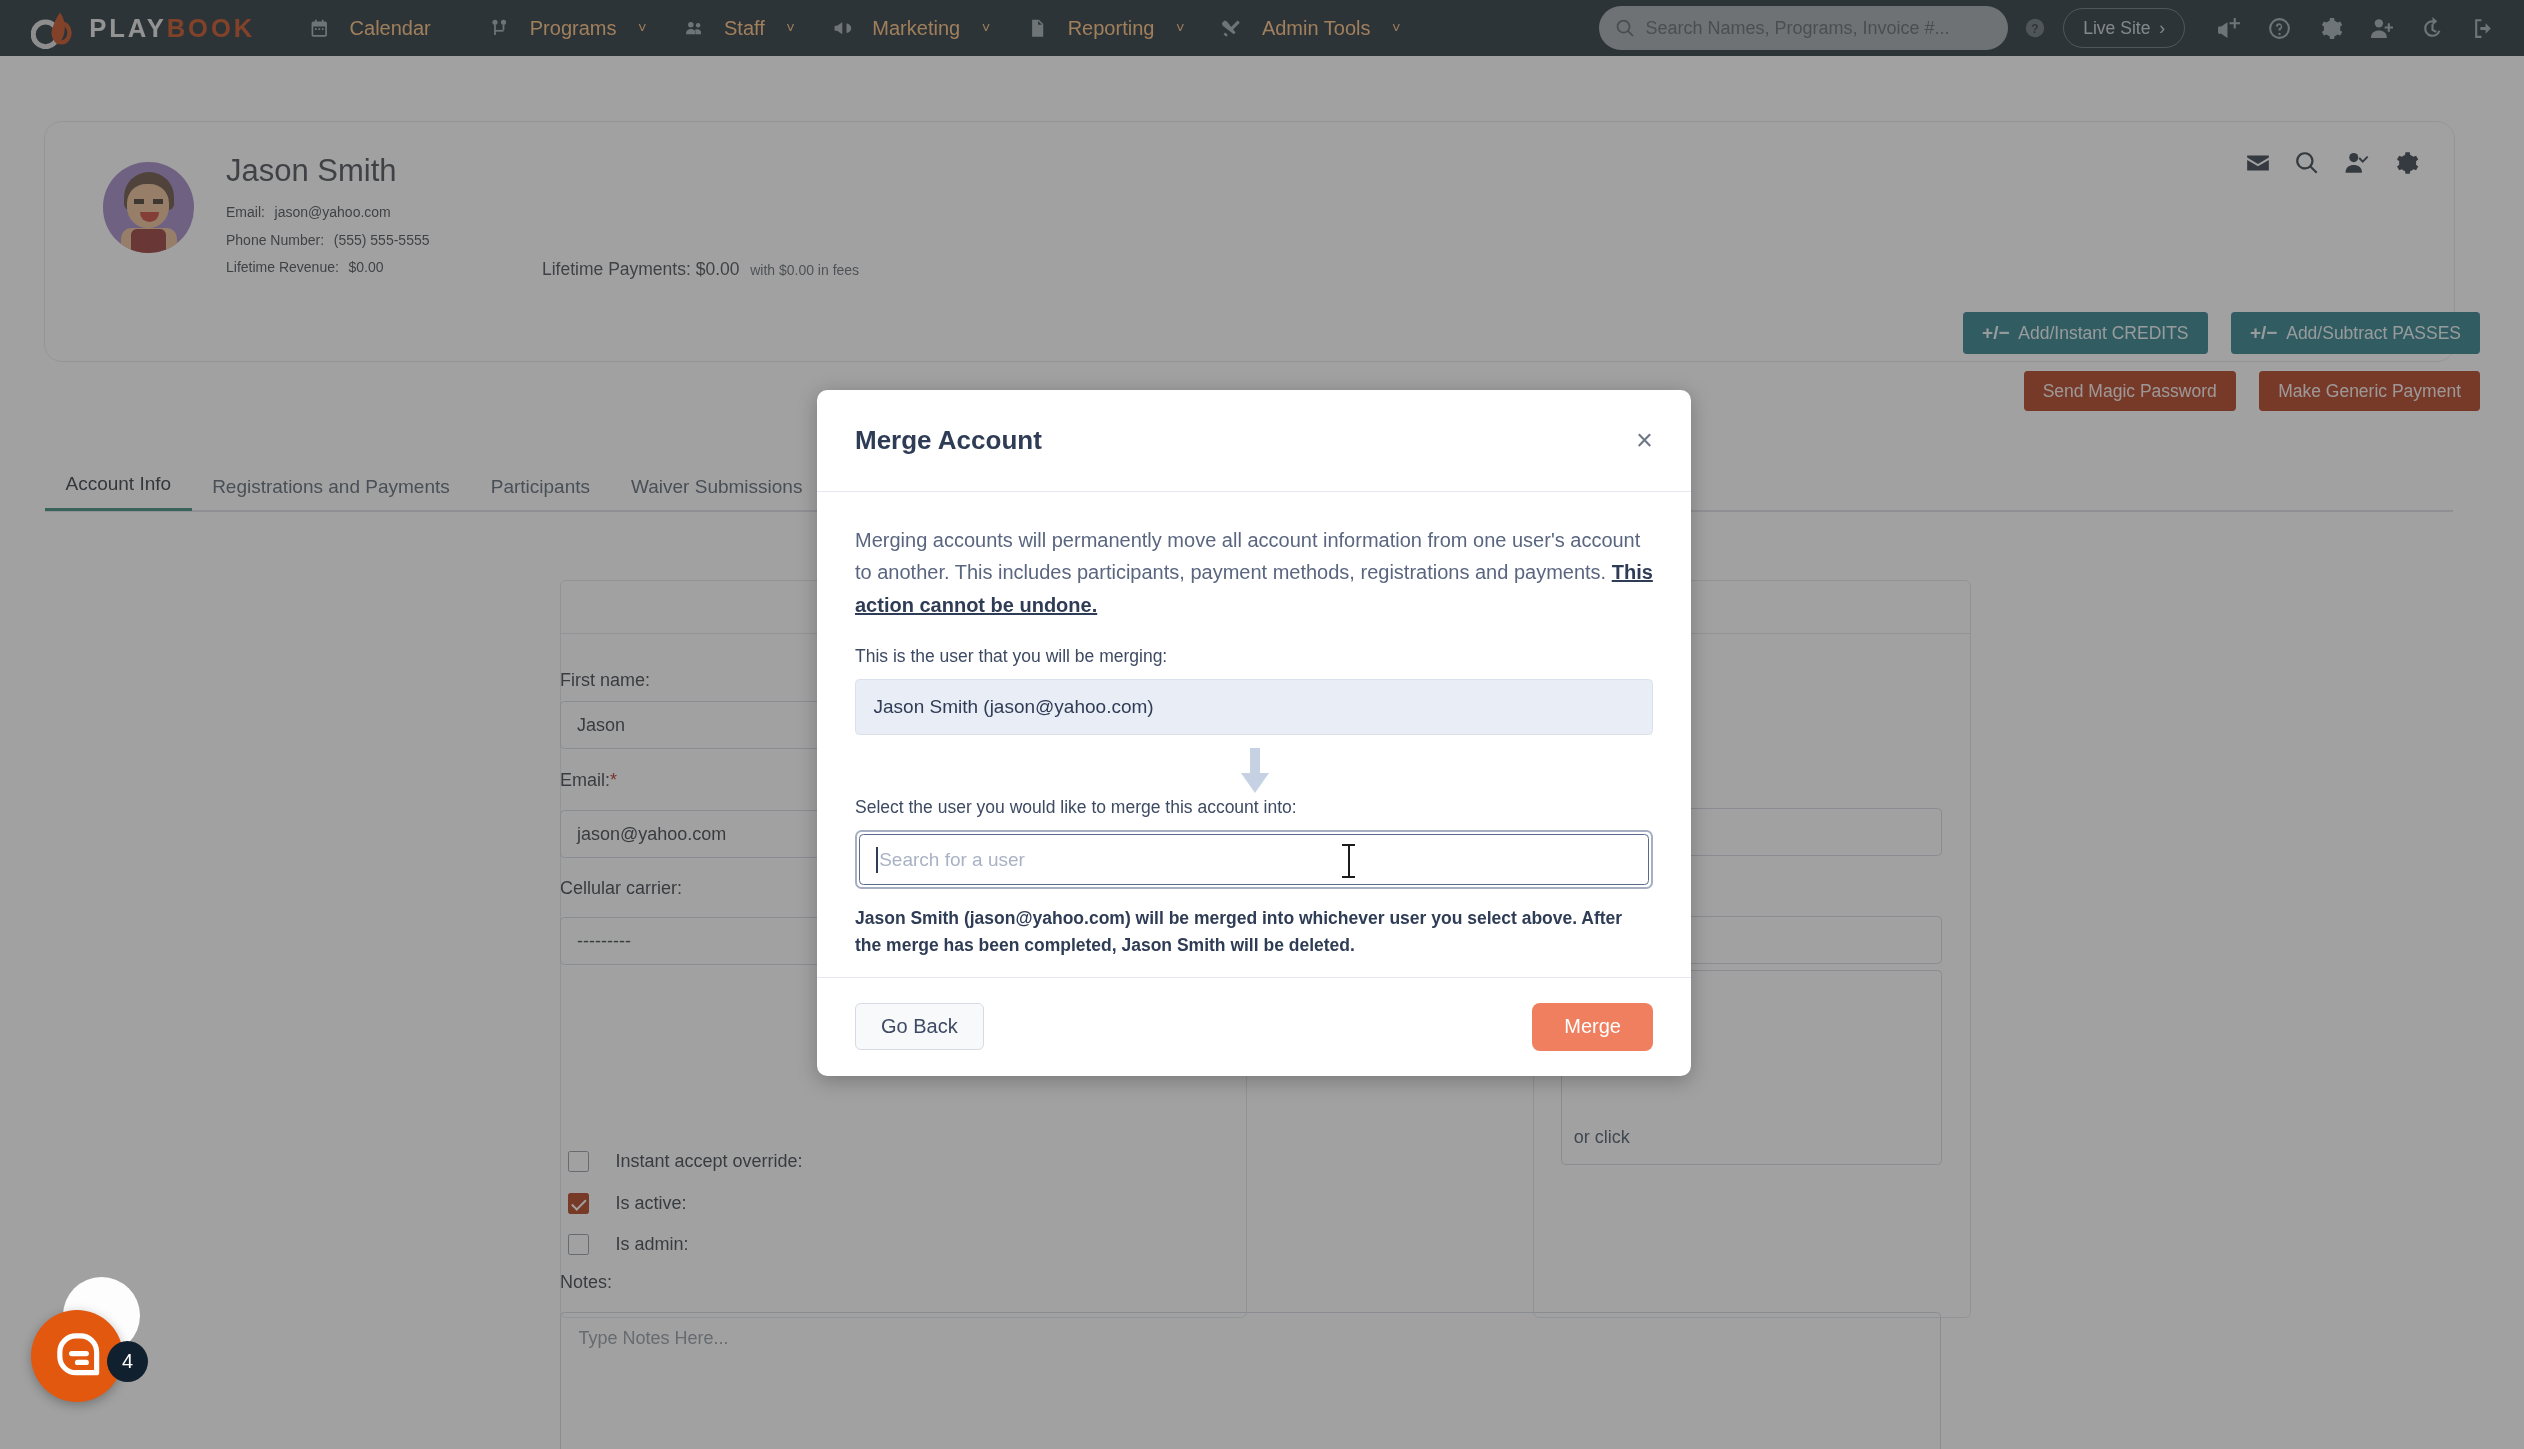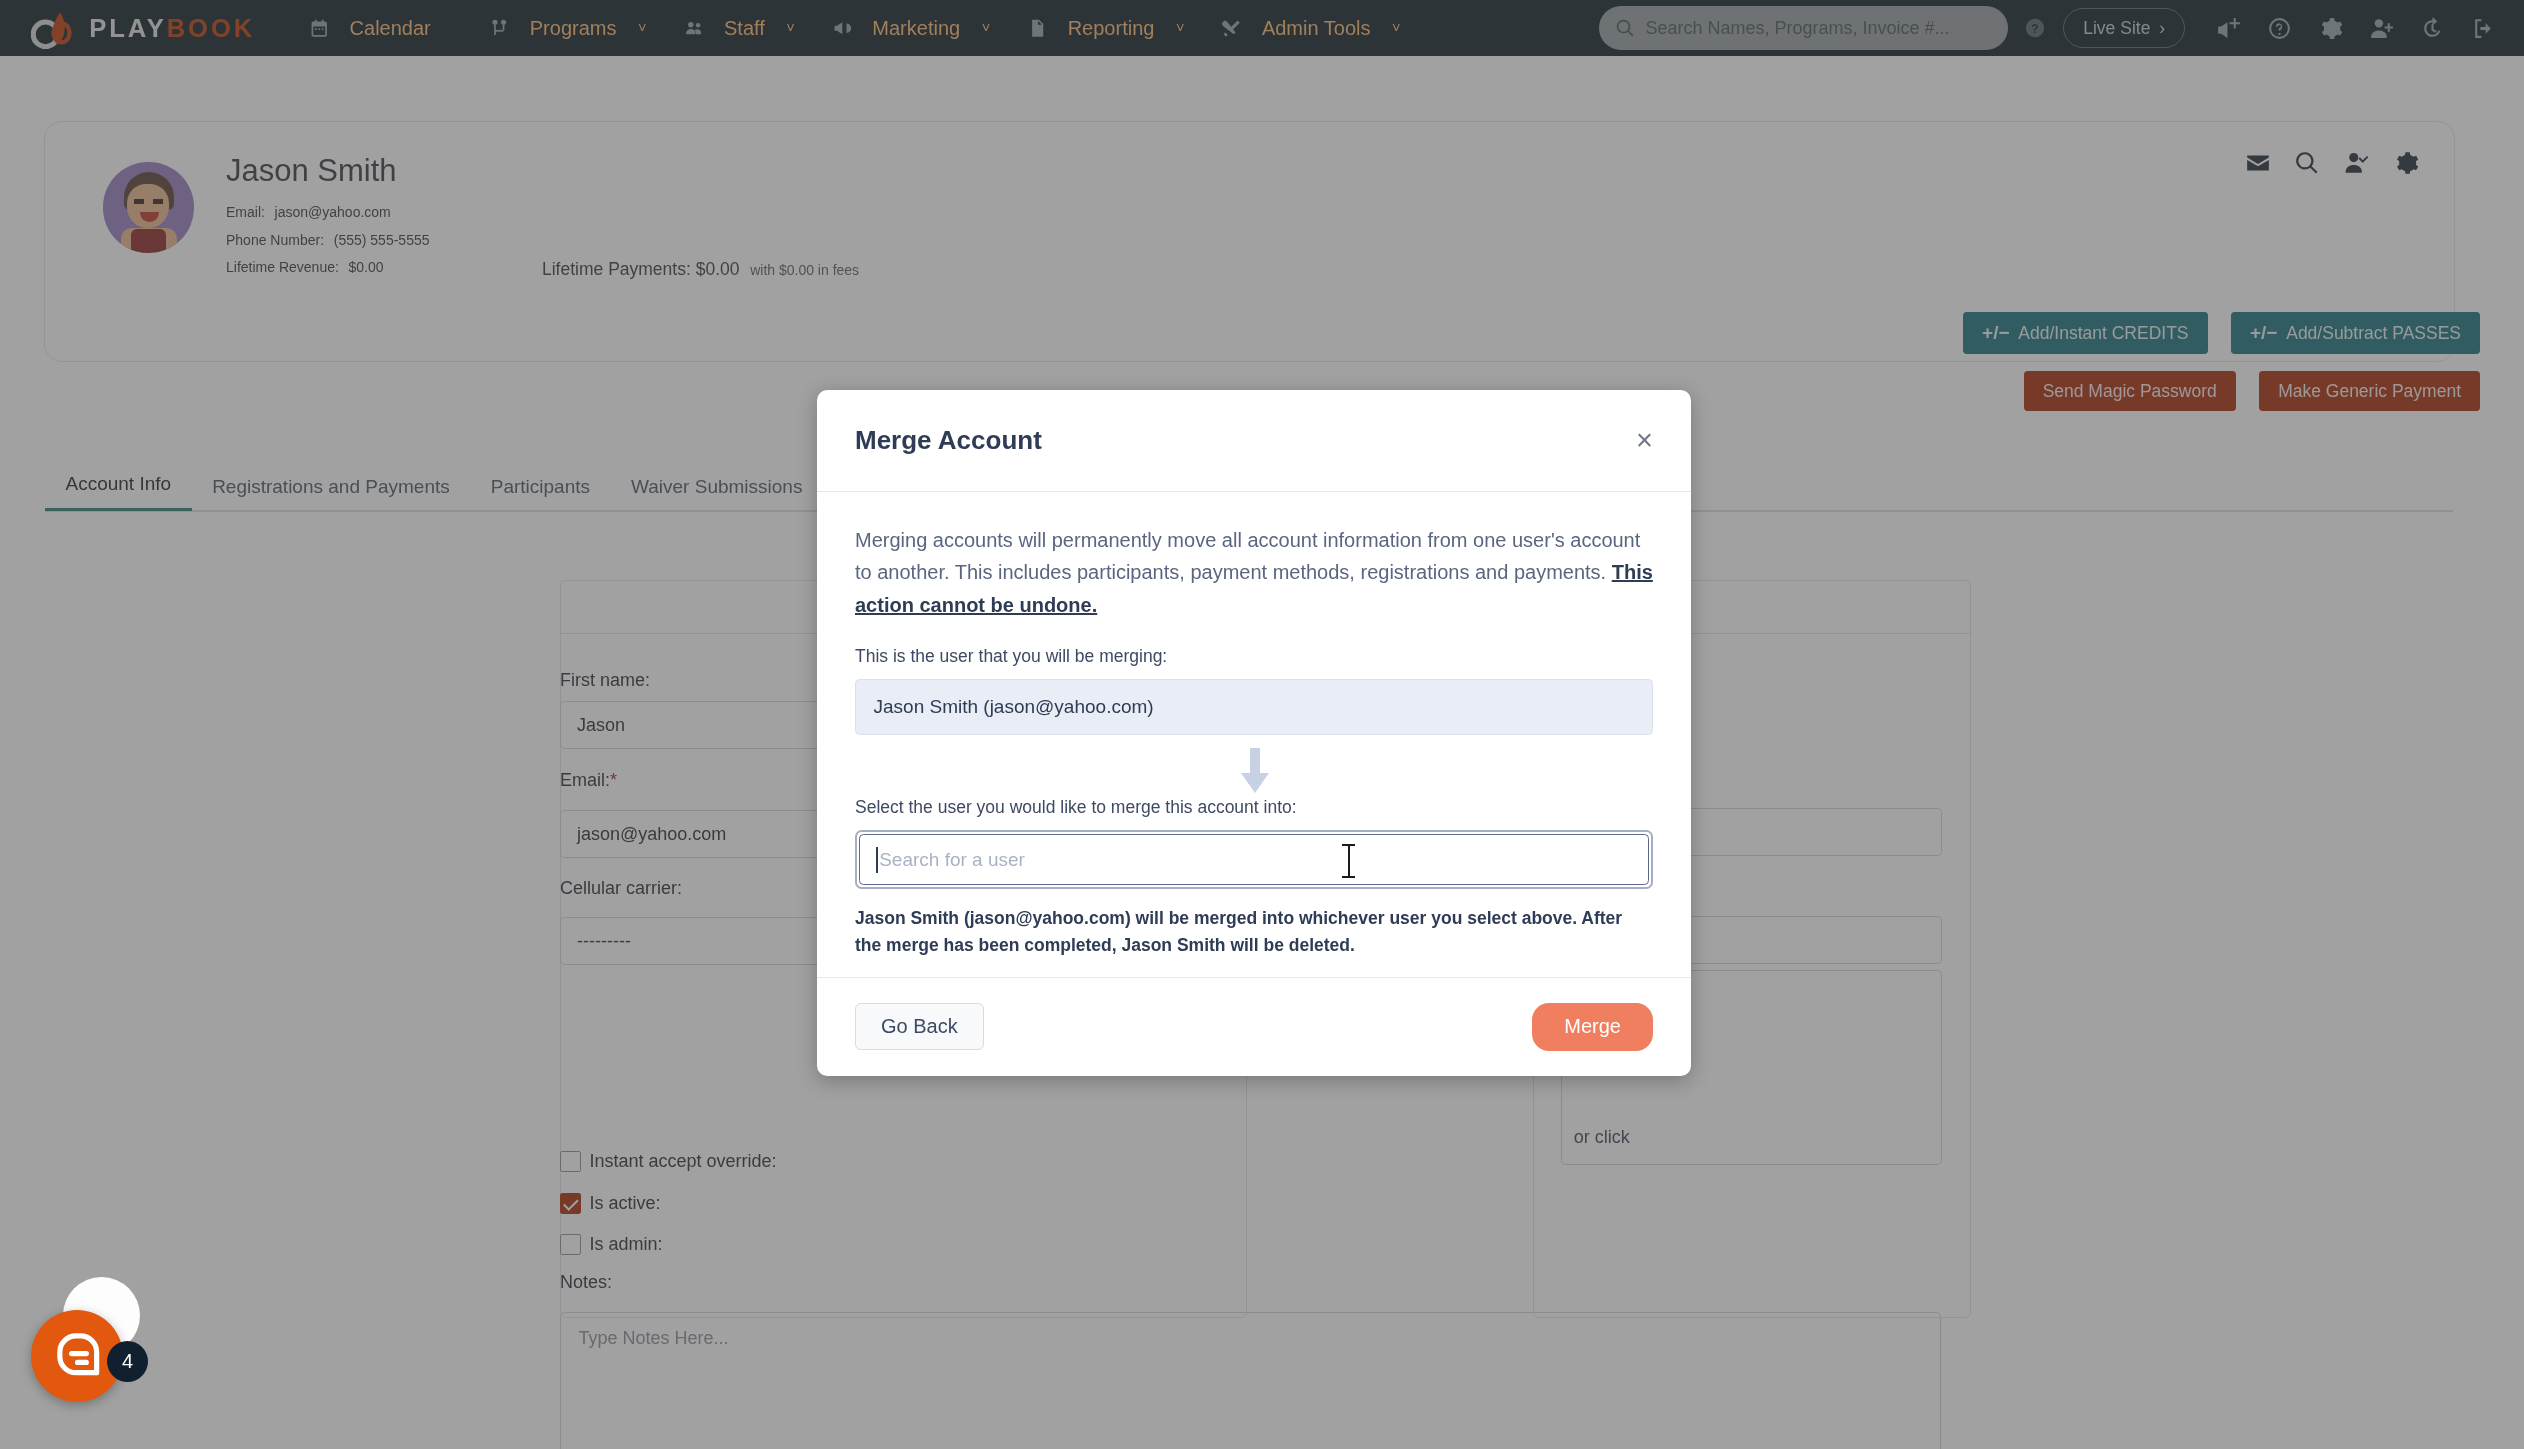--- a/index.html
+++ b/index.html
@@ -118,21 +118,21 @@
   .panel-marketing { left: 1533px; top: 503px; width: 438px; }
   .panel-head-mkt { color: #3d4a5c; }
 
   .flabel { position: absolute; font-size: 18px; color: #2e343b; }
   .finput {
     position: absolute; border: 0.7px solid #cfd5dc; border-radius: 4.4px; background: transparent;
     font-size: 18px; color: #2e343b; display: flex; align-items: center; padding: 0 16px;
   }
   .req { color: #b3231d; }
 
-  .cbrow { position: absolute; display: flex; align-items: center; gap: 9px; font-size: 18px; color: #2e343b; }
+  .cbrow { position: absolute; display: flex; align-items: center; gap: 27px; font-size: 18px; color: #2e343b; padding-left: 8px; }
   .cbox { width: 20.5px; height: 20.5px; border: 1.5px solid #8b9199; border-radius: 2.2px; background: transparent; }
   .cbox.checked { background: #a9300b; border-color: #a9300b; position: relative; }
   .cbox.checked:after {
     content: ""; position: absolute; left: 5.8px; top: 2.2px; width: 5.8px; height: 11.7px;
     border: solid #fff; border-width: 0 2.2px 2.2px 0; transform: rotate(45deg);
   }
 
   .notes-ta {
     position: absolute; left: 560px; top: 1235px; width: 1381px; height: 190px;
     border: 0.7px solid #cfd5dc; border-radius: 4.4px; color: #8a9099; font-size: 18px;
@@ -203,21 +203,21 @@
     margin-top: 16px; font-size: 17.5px; line-height: 1.55; color: #2f3c55; font-weight: bold;
   }
   .modal-foot {
     border-top: 1.5px solid #e6e8ef; padding: 25px 38px; display: flex; align-items: center;
   }
   .btn-goback {
     background: #f8f9fb; border: 0.7px solid #d6dae3; border-radius: 5.8px;
     font-size: 20px; color: #3d4a62; padding: 11px 25px; cursor: pointer;
   }
   .btn-merge {
-    margin-left: auto; background: #ef7f5e; border: none; border-radius: 17px;
+    margin-left: auto; background: #ef7f5e; border: none; border-radius: 8px;
     font-size: 20px; color: #ffffff; padding: 12.4px 32px; cursor: pointer;
   }
 
   
   .chat-ghost {
     position: absolute; left: 63px; bottom: 95px; width: 77px; height: 77px;
     border-radius: 39px; background: #fdfdfd; z-index: 70;
   }
   .chat-btn {
     position: absolute; left: 31px; bottom: 47px; width: 92px; height: 92px;

